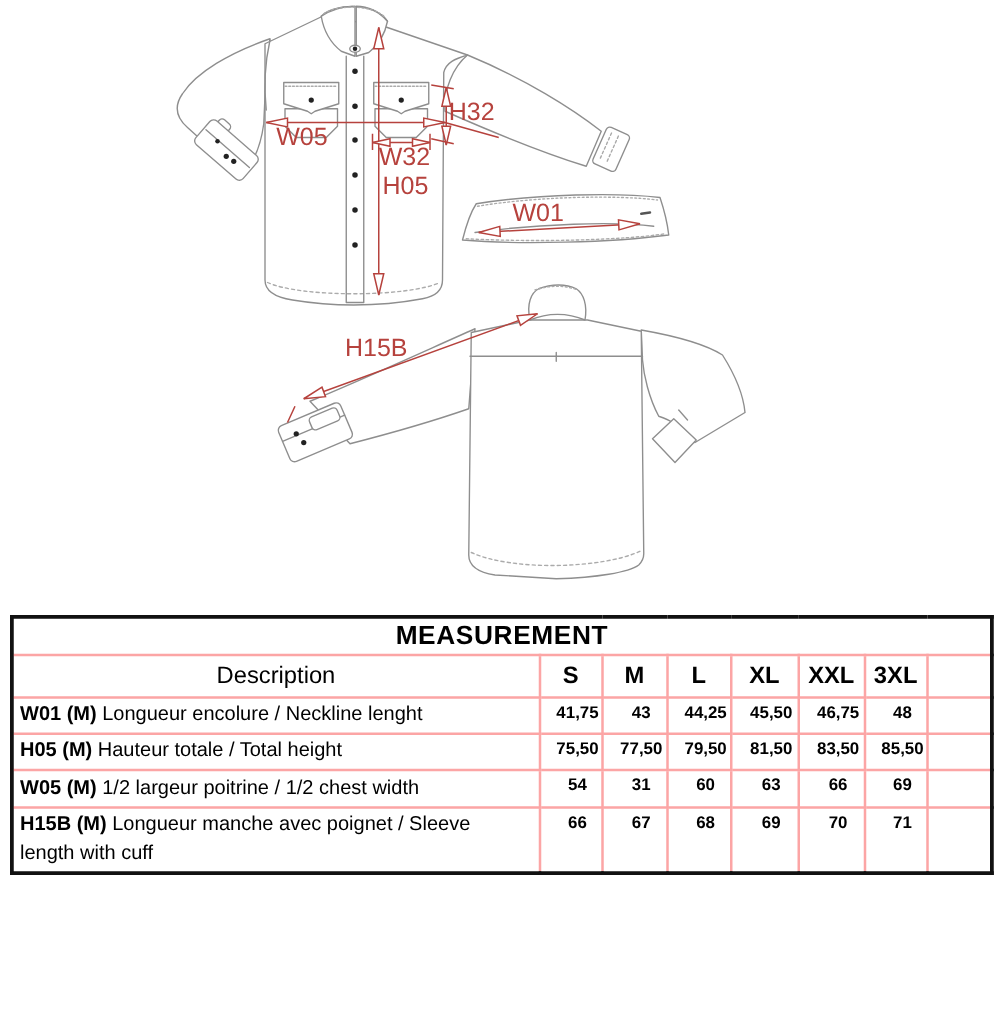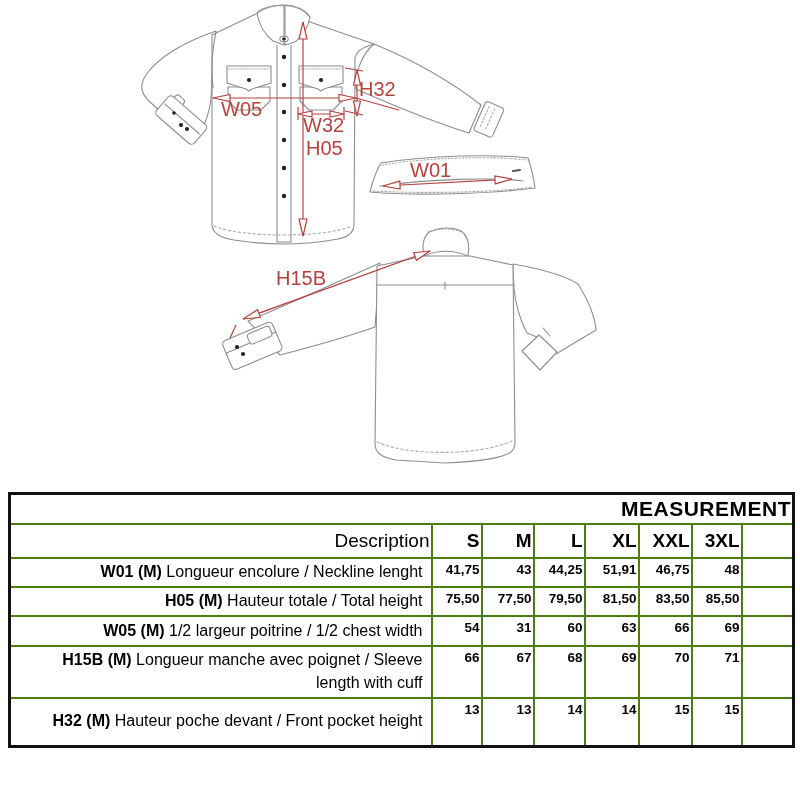--- a/index.html
+++ b/index.html
@@ -8,21 +8,21 @@
     font-family:"Liberation Sans", sans-serif; overflow:hidden;
   }
   .drawing { position:absolute; left:0; top:0; }
   .dim-label { font-family:"Liberation Sans",sans-serif; font-size:20px; fill:#b6423d; }
 
   table.meas-table {
     position:absolute; left:8px; top:492px; width:784px;
     border-collapse:collapse; table-layout:fixed;
     border:3px solid #111; color:#000;
   }
-  table.meas-table td { border:2px solid #4d7c0f; overflow:hidden;text-align:right; }
+  table.meas-table td { border:2px solid #fca5a5; overflow:hidden; }
   .title-cell  { text-align:center; font-weight:bold; font-size:21px; height:26px; letter-spacing:.5px; }
   .desc-header { text-align:center; font-weight:normal; font-size:19px; height:30px; }
   .size-header { text-align:center; font-weight:bold; font-size:19px; }
   .desc-cell   { font-size:16px; padding:1px 8px 1px 5px; line-height:1.42; vertical-align:middle; }
   .val-cell    { font-size:13.5px; font-weight:bold; text-align:center; vertical-align:top; padding-top:3px;padding-left:12px; }
 </style>
 </head>
 <body>
 
 <div class="page">
@@ -179,21 +179,21 @@
       <td class="size-header">XXL</td>
       <td class="size-header">3XL</td>
       <td class="size-header"></td>
     </tr>
 
     <tr style="height:29px">
       <td class="desc-cell"><b>W01 (M)</b> <span>Longueur encolure / Neckline lenght</span></td>
       <td class="val-cell">41,75</td>
       <td class="val-cell">43</td>
       <td class="val-cell">44,25</td>
-      <td class="val-cell">51,91</td>
+      <td class="val-cell">45,50</td>
       <td class="val-cell">46,75</td>
       <td class="val-cell">48</td>
       <td class="val-cell"></td>
     </tr>
 
     <tr style="height:29px">
       <td class="desc-cell"><b>H05 (M)</b> <span>Hauteur totale / Total height</span></td>
       <td class="val-cell">75,50</td>
       <td class="val-cell">77,50</td>
       <td class="val-cell">79,50</td>
@@ -218,26 +218,16 @@
       <td class="desc-cell"><b>H15B (M)</b> <span>Longueur manche avec poignet / Sleeve length with cuff</span></td>
       <td class="val-cell">66</td>
       <td class="val-cell">67</td>
       <td class="val-cell">68</td>
       <td class="val-cell">69</td>
       <td class="val-cell">70</td>
       <td class="val-cell">71</td>
       <td class="val-cell"></td>
     </tr>
 
-    <tr style="height:48px">
-      <td class="desc-cell"><b>H32 (M)</b> <span>Hauteur poche devant / Front pocket height</span></td>
-      <td class="val-cell">13</td>
-      <td class="val-cell">13</td>
-      <td class="val-cell">14</td>
-      <td class="val-cell">14</td>
-      <td class="val-cell">15</td>
-      <td class="val-cell">15</td>
-      <td class="val-cell"></td>
-    </tr>
 
   </tbody>
     </table>
 </div>
 
 </body></html>

